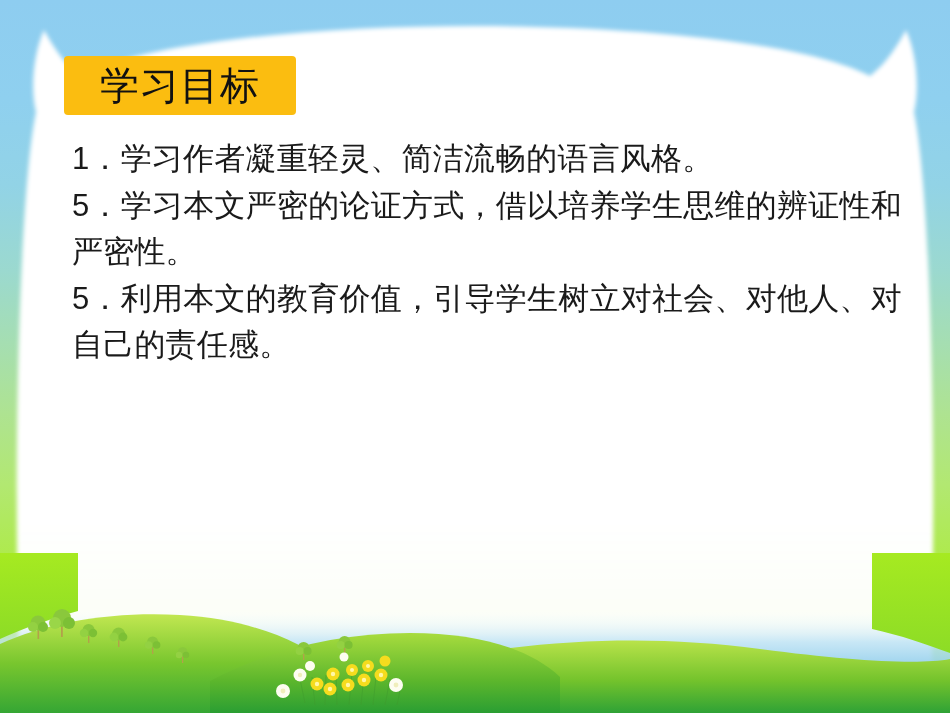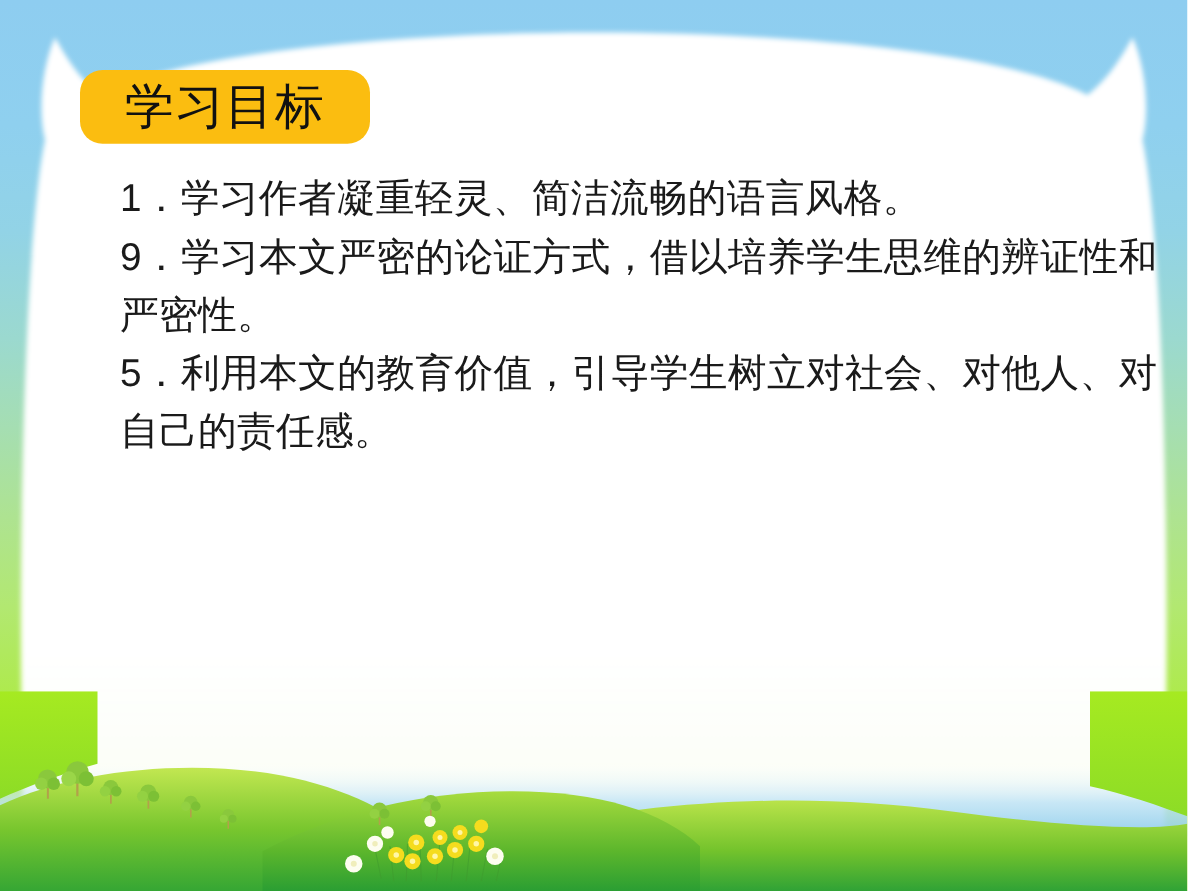--- a/index.html
+++ b/index.html
@@ -55,41 +55,40 @@
   }
 
   .title-badge {
     position: absolute;
     left: 64px;
     top: 56px;
     min-width: 232px;
     height: 59px;
     box-sizing: border-box;
     background: #fbbd10;
-    border-radius: 18px;
+    border-radius: 4px;
     display: flex;
     align-items: center;
     justify-content: center;
     padding: 0 16px;
   }
   .title-badge .title-text {
     font-size: 39px;
     line-height: 1;
     color: #111111;
     letter-spacing: 1px;
     white-space: nowrap;
     font-family: "Liberation Sans", "DejaVu Sans", sans-serif;
   }
 
   .goal-list {
     position: absolute;
     left: 72px;
     top: 136px;
     width: 830px;
-    margin-left: 24px;
   }
   .goal-item {
     font-size: 31px;
     line-height: 46px;
     color: #1a1a1a;
     margin: 0 0 1px 0;
     letter-spacing: 0.2px;
     text-align: justify;
     text-justify: inter-ideograph;
     font-family: "Liberation Sans", "DejaVu Sans", sans-serif;
@@ -261,18 +260,18 @@
   </svg>
 
   <div class="content">
 
     <div class="title-badge">
       <span class="title-text">学习目标</span>
     </div>
 
     <div class="goal-list">
       <p class="goal-item">1．学习作者凝重轻灵、简洁流畅的语言风格。</p>
-      <p class="goal-item">9．学习本文严密的论证方式，借以培养学生思维的辨证性和严密性。</p>
+      <p class="goal-item">5．学习本文严密的论证方式，借以培养学生思维的辨证性和严密性。</p>
       <p class="goal-item">5．利用本文的教育价值，引导学生树立对社会、对他人、对自己的责任感。</p>
     </div>
 
   </div>
 </div>
 
 </body></html>

